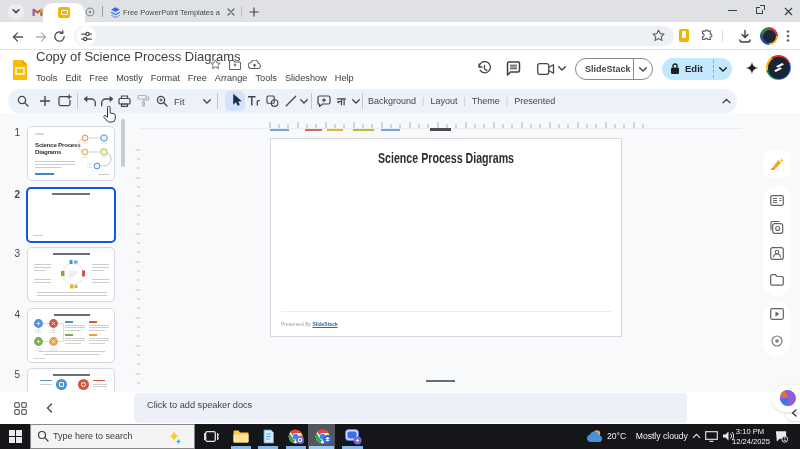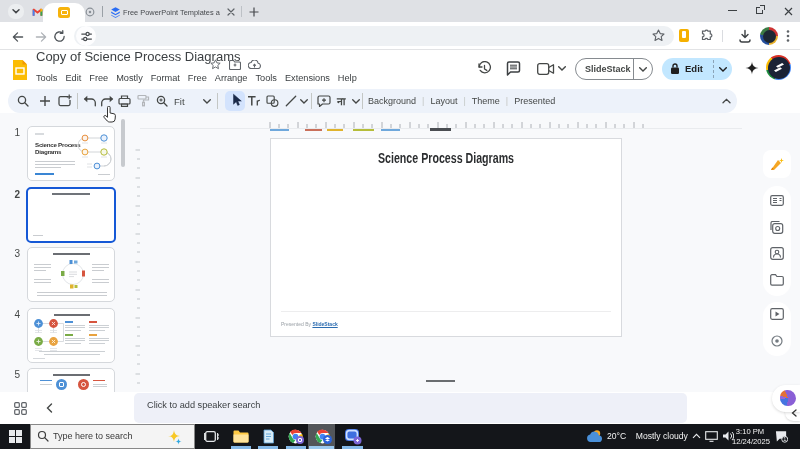--- a/index.html
+++ b/index.html
@@ -113,21 +113,21 @@
 
 <div class="abs" style="left:36px;top:72px;height:12px;font-size:9.2px;line-height:12px;color:#3c4043;display:flex;gap:8px;white-space:nowrap">
       <span>Tools</span>
       <span>Edit</span>
       <span>Free</span>
       <span>Mostly</span>
       <span>Format</span>
       <span>Free</span>
       <span>Arrange</span>
       <span>Tools</span>
-      <span>Extensions</span>
+      <span>Slideshow</span>
       <span>Help</span>
     </div>
 
 <svg class="abs" style="left:477px;top:61px" width="15" height="15" viewBox="0 0 15 15">
       <path d="M2 3 V6 H5" fill="none" stroke="#444746" stroke-width="1.3" stroke-linecap="round" stroke-linejoin="round"></path>
       <path d="M2.2 6 a5.6 5.6 0 1 1 1 3.4" fill="none" stroke="#444746" stroke-width="1.3" stroke-linecap="round"></path>
       <path d="M7.5 4.5 V8 L9.8 9.4" fill="none" stroke="#444746" stroke-width="1.3" stroke-linecap="round"></path>
     </svg>
 <svg class="abs" style="left:506px;top:61px" width="15" height="15" viewBox="0 0 15 15">
       <path d="M1.5 2.5 a1.5 1.5 0 0 1 1.5-1.5 h9 a1.5 1.5 0 0 1 1.5 1.5 v7 a1.5 1.5 0 0 1 -1.5 1.5 h-7.5 L1.5 14 Z" fill="none" stroke="#3d4043" stroke-width="1.5" stroke-linejoin="round"></path>
@@ -430,21 +430,21 @@
 <svg class="abs" style="left:14px;top:402px" width="13" height="13" viewBox="0 0 13 13">
       <rect x="0.7" y="0.7" width="4.6" height="4.6" rx="1" fill="none" stroke="#5f6368" stroke-width="1.2"></rect>
       <rect x="7.7" y="0.7" width="4.6" height="4.6" rx="1" fill="none" stroke="#5f6368" stroke-width="1.2"></rect>
       <rect x="0.7" y="7.7" width="4.6" height="4.6" rx="1" fill="none" stroke="#5f6368" stroke-width="1.2"></rect>
       <rect x="7.7" y="7.7" width="4.6" height="4.6" rx="1" fill="none" stroke="#5f6368" stroke-width="1.2"></rect>
     </svg>
 <svg class="abs" style="left:46px;top:403px" width="7" height="10" viewBox="0 0 7 10">
       <path d="M5.5 1 L1.5 5 L5.5 9" fill="none" stroke="#444746" stroke-width="1.4" stroke-linecap="round"></path>
     </svg>
 <div class="abs" style="left:134px;top:393px;width:553px;height:30px;background:#eef0f8;border-radius:5px"></div>
-<div class="abs" style="left:147px;top:400px;font-size:9.2px;color:#3c4043">Click to add speaker search</div>
+<div class="abs" style="left:147px;top:400px;font-size:9.2px;color:#3c4043">Click to add speaker docs</div>
 
 <div class="abs" style="left:0;top:424px;width:800px;height:25px;background:#14161a"></div>
 <svg class="abs" style="left:9px;top:430px" width="13" height="13" viewBox="0 0 13 13">
       <rect x="0" y="0" width="6" height="6" fill="#e8eaed"></rect>
       <rect x="7" y="0" width="6" height="6" fill="#e8eaed"></rect>
       <rect x="0" y="7" width="6" height="6" fill="#e8eaed"></rect>
       <rect x="7" y="7" width="6" height="6" fill="#e8eaed"></rect>
     </svg>
 <div class="abs" style="left:30px;top:424px;width:165px;height:25px;background:#f4f4f4;border:1px solid #888"></div>
 <svg class="abs" style="left:37px;top:430px" width="12" height="12" viewBox="0 0 12 12">

